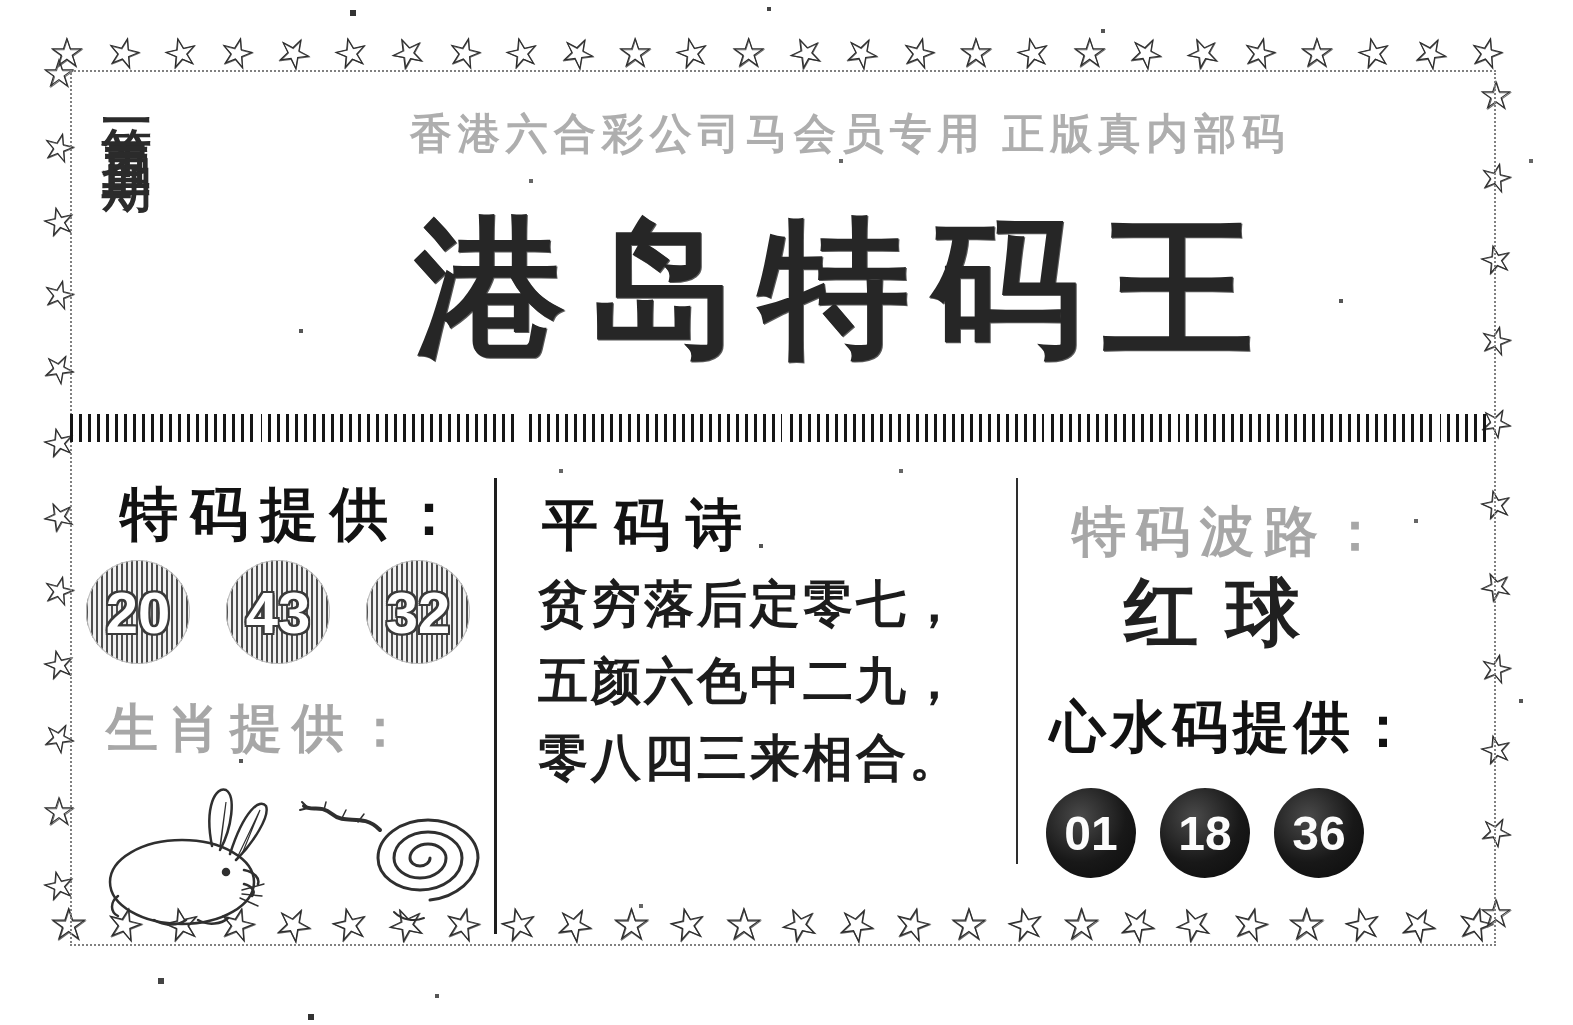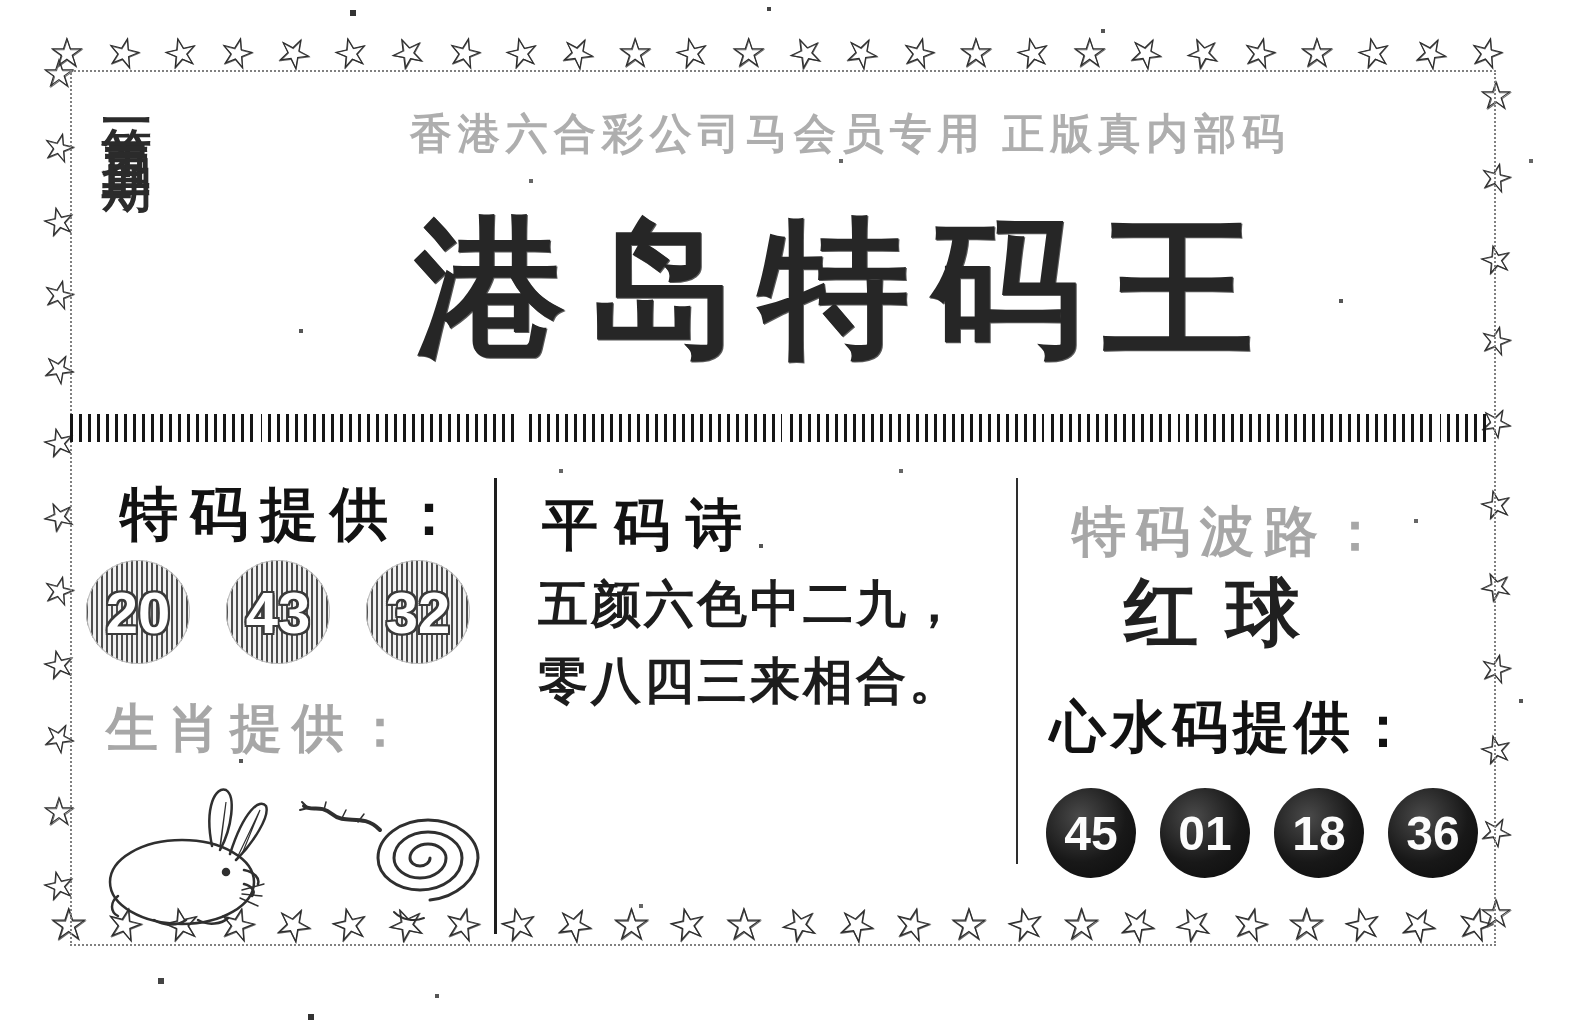--- a/index.html
+++ b/index.html
@@ -231,33 +231,31 @@
     <path d="M132 86 a10 8 0 1 1 -20 0 a18 14 0 1 1 36 0 a26 20 0 1 1 -52 0 a34 26 0 1 1 68 0 a42 32 0 1 1 -84 0 a50 38 0 1 1 100 0 a56 44 0 0 1 -48 42"></path>
     <path d="M82 58 C64 40, 48 54, 34 42 C22 32, 14 40, 6 34" stroke-width="4"></path>
     <path d="M10 36 l-6 -6 M10 36 l-8 2" stroke-width="2"></path>
     <path d="M60 50 l6 -8 M44 46 l4 -8 M26 38 l2 -8" stroke-width="1.5"></path>
     <path d="M96 140 C104 148, 116 150, 126 146" stroke-width="2"></path>
   </svg>
 </div>
 
 <div class="heading-dark pingma-heading">平码诗</div>
 <div class="poem">
+  <div>贫穷落后定零七，</div>
   <div>五颜六色中二九，</div>
   <div>零八四三来相合。</div>
 </div>
 
 <div class="heading-faded bolu-heading">特码波路：</div>
 <div class="redball-value">红球</div>
 
 <div class="heading-dark xinshui-heading">心水码提供：</div>
 <div class="xinshui-balls">
   <div class="ball-dark">
-      <span>45</span>
-    </div>
-  <div class="ball-dark">
       <span>01</span>
     </div>
   <div class="ball-dark">
       <span>18</span>
     </div>
   <div class="ball-dark">
       <span>36</span>
     </div>
 </div>
 

